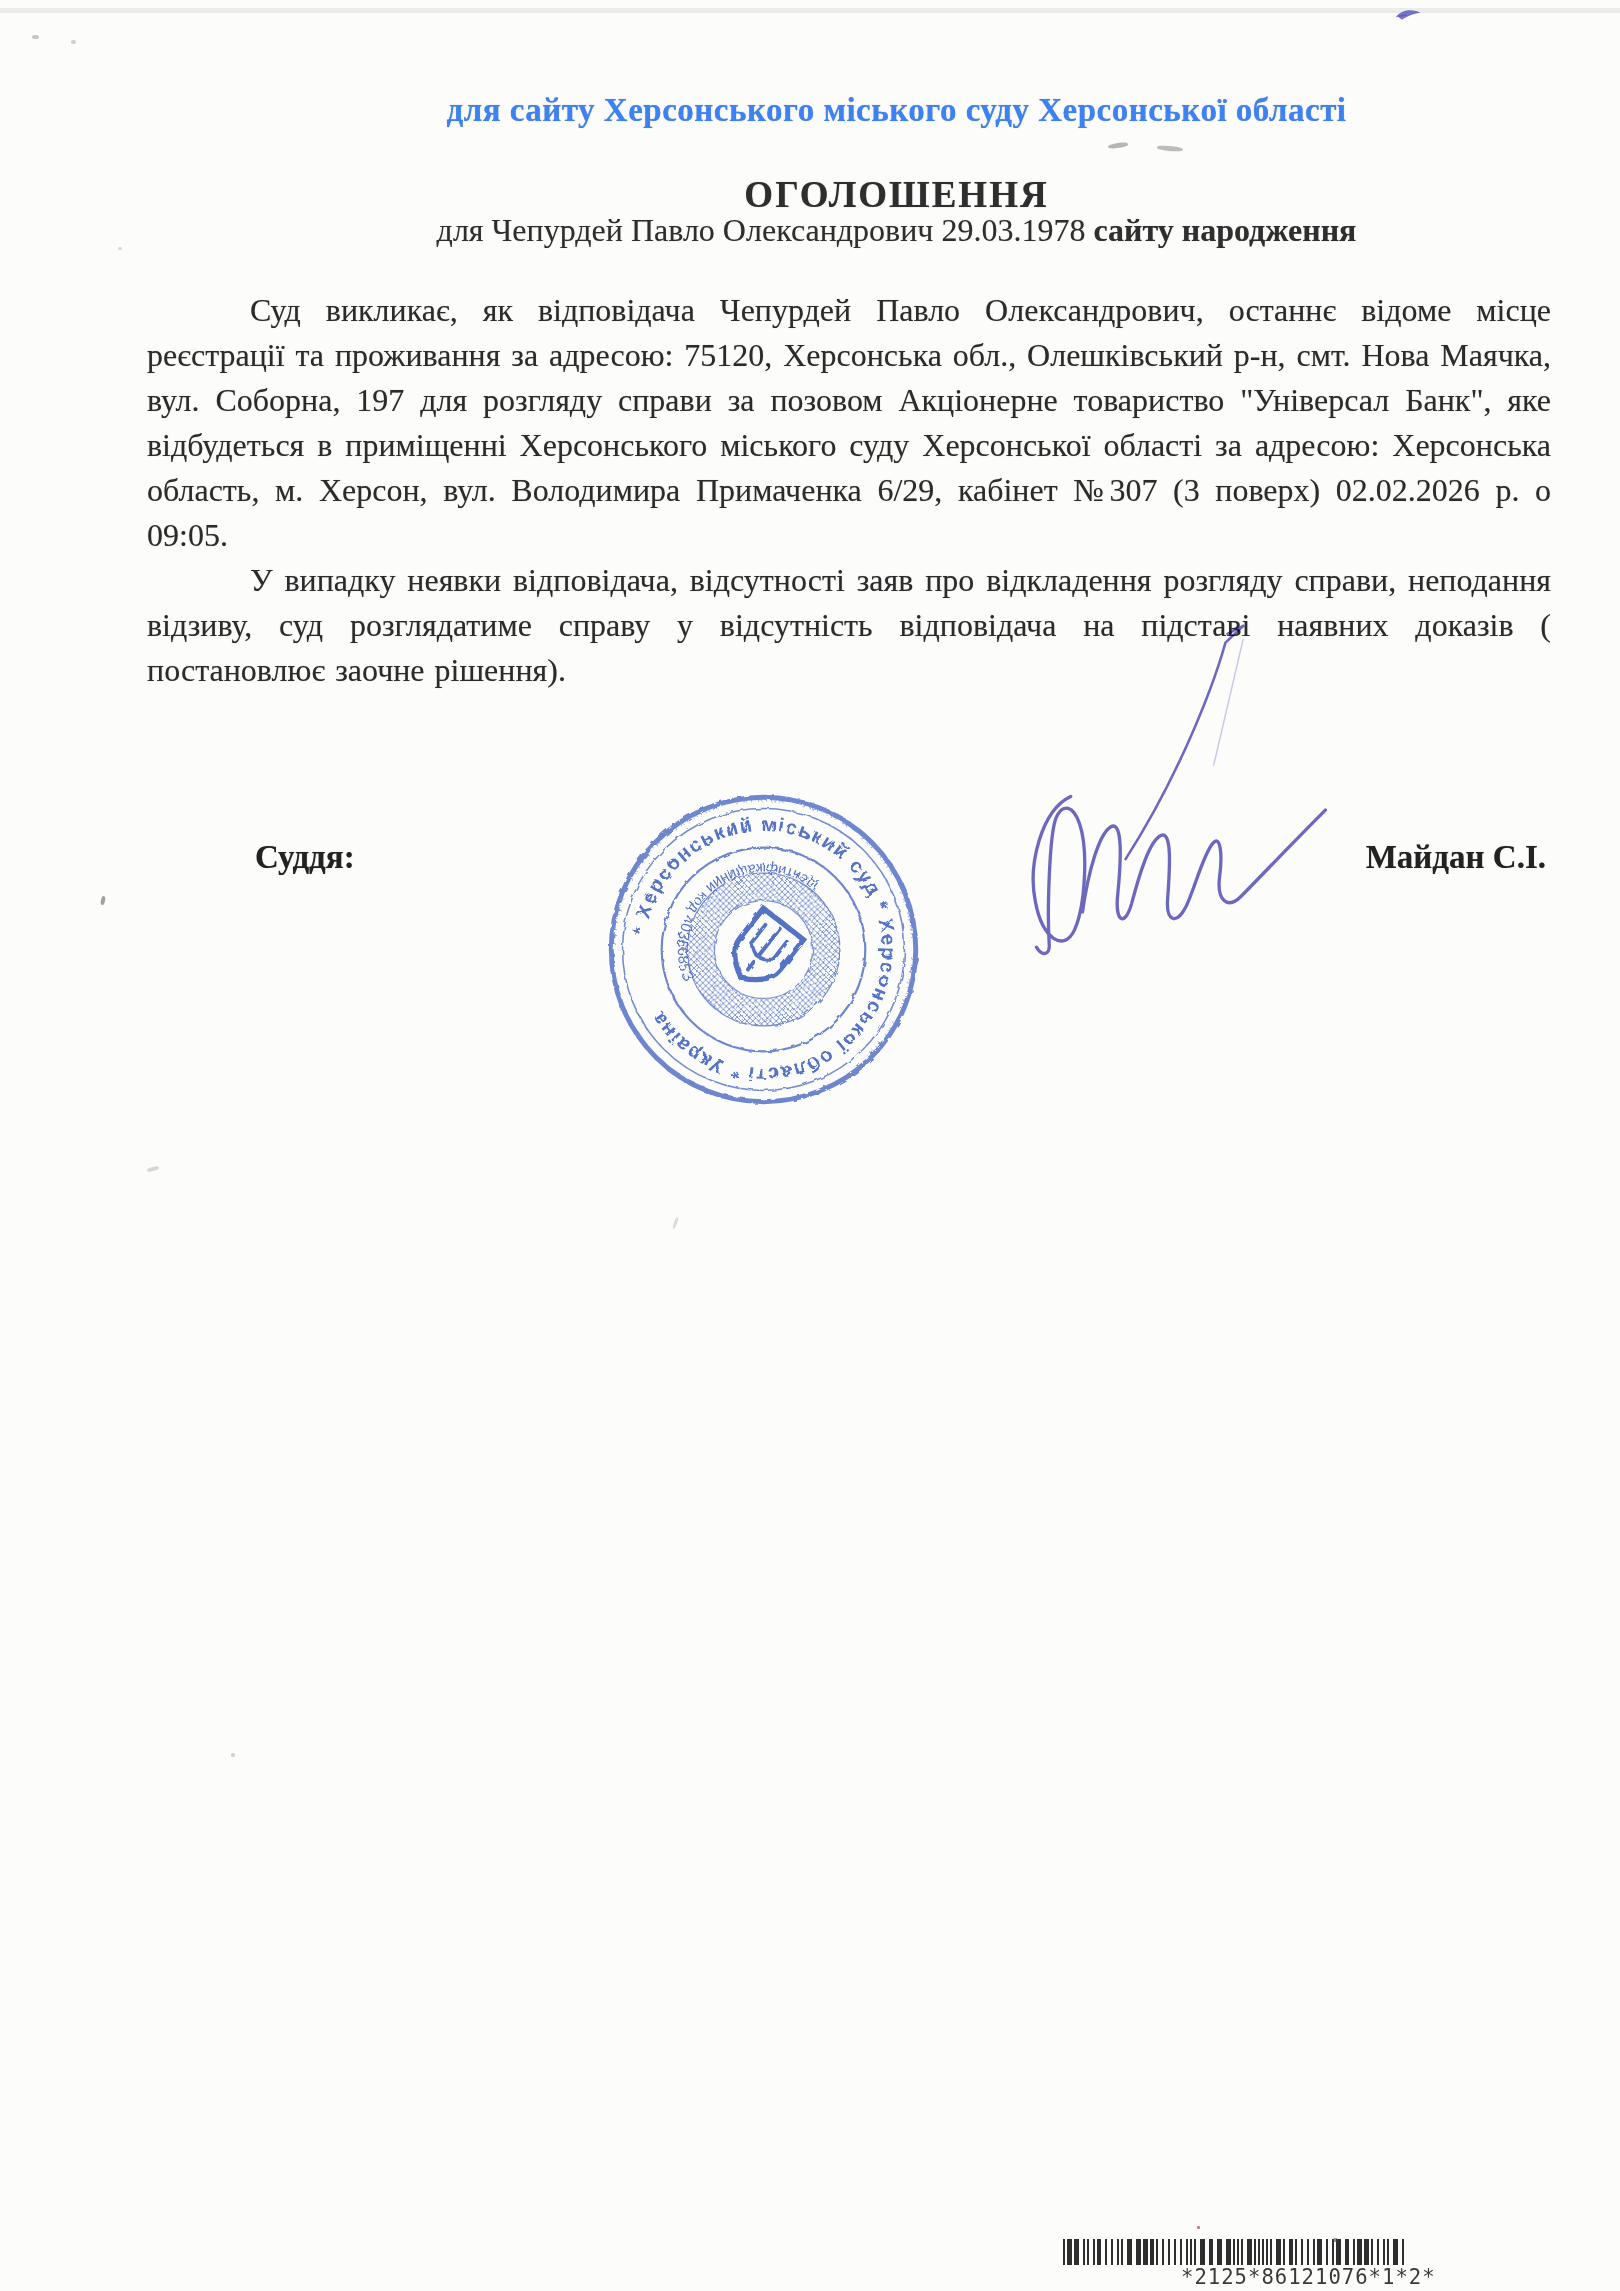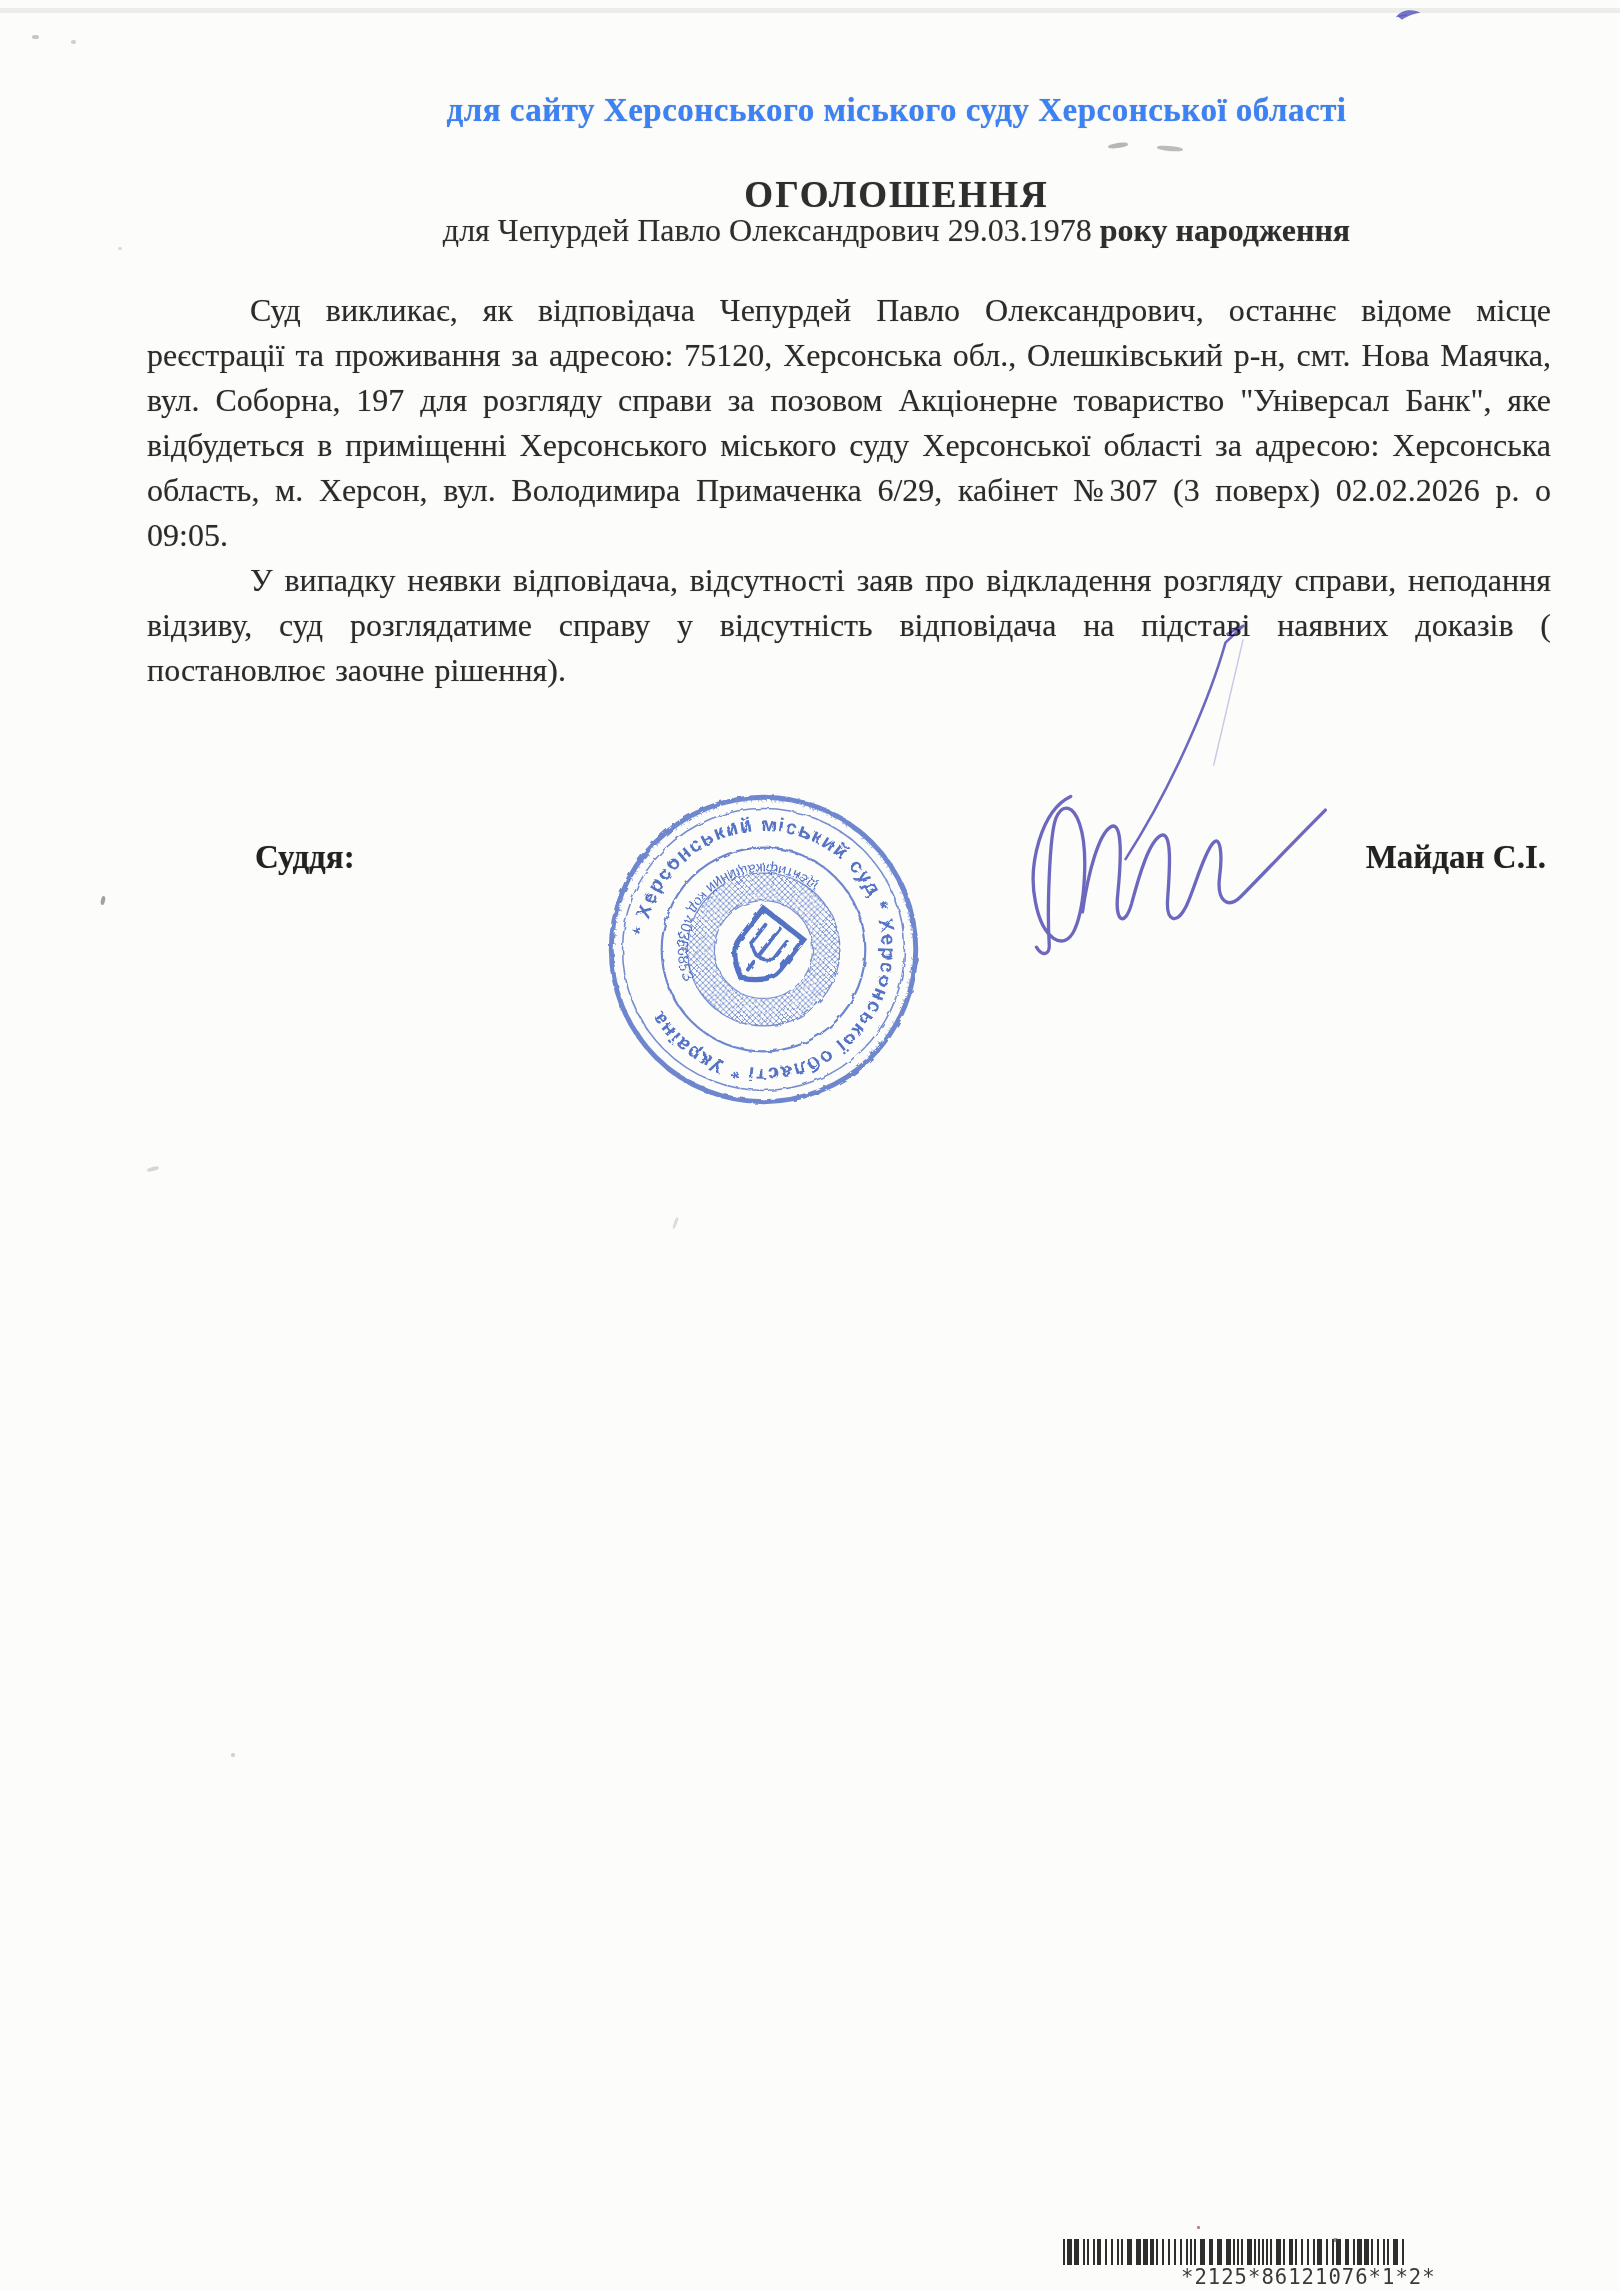--- a/index.html
+++ b/index.html
@@ -43,21 +43,21 @@
 </head>
 <body>
 
 <div class="page">
 
   <div class="top-band"></div>
 
   <div class="header">
     <div class="site-line">для сайту Херсонського міського суду Херсонської області</div>
     <div class="doc-title">ОГОЛОШЕННЯ</div>
-    <div class="subtitle"><span>для Чепурдей Павло Олександрович 29.03.1978</span> <span class="b">року народження</span></div>
+    <div class="subtitle"><span>для Чепурдей Павло Олександрович 29.03.1978</span> <span class="b">сайту народження</span></div>
   </div>
 
   <div class="body-text">
     <p>Суд викликає, як відповідача Чепурдей Павло Олександрович, останнє відоме місце реєстрації та проживання за адресою: 75120, Херсонська обл., Олешківський р-н, смт. Нова Маячка, вул. Соборна, 197  для розгляду справи за позовом Акціонерне товариство "Універсал Банк", яке відбудеться в приміщенні Херсонського міського суду Херсонської області за адресою: Херсонська область, м. Херсон, вул. Володимира Примаченка 6/29, кабінет №307 (3 поверх) 02.02.2026 р. о 09:05.</p>
     <p>У випадку неявки відповідача, відсутності заяв про відкладення розгляду справи, неподання відзиву, суд розглядатиме справу у відсутність відповідача на підставі наявних доказів ( постановлює заочне рішення).</p>
   </div>
 
   <div class="judge-row">
     <span class="lbl">Суддя:</span>
     <span class="nm">Майдан С.І.</span>

